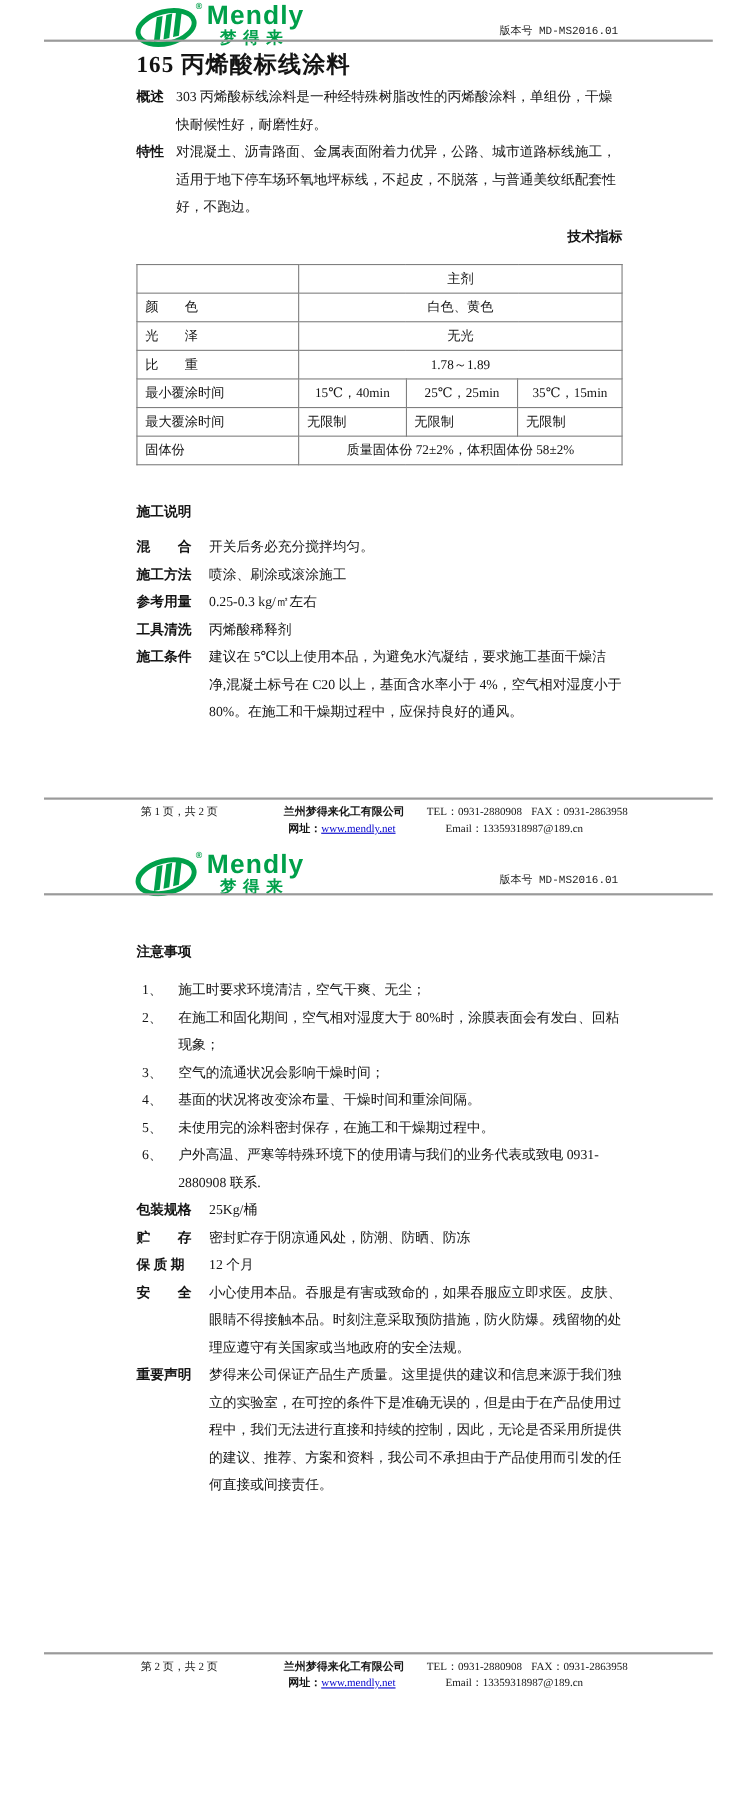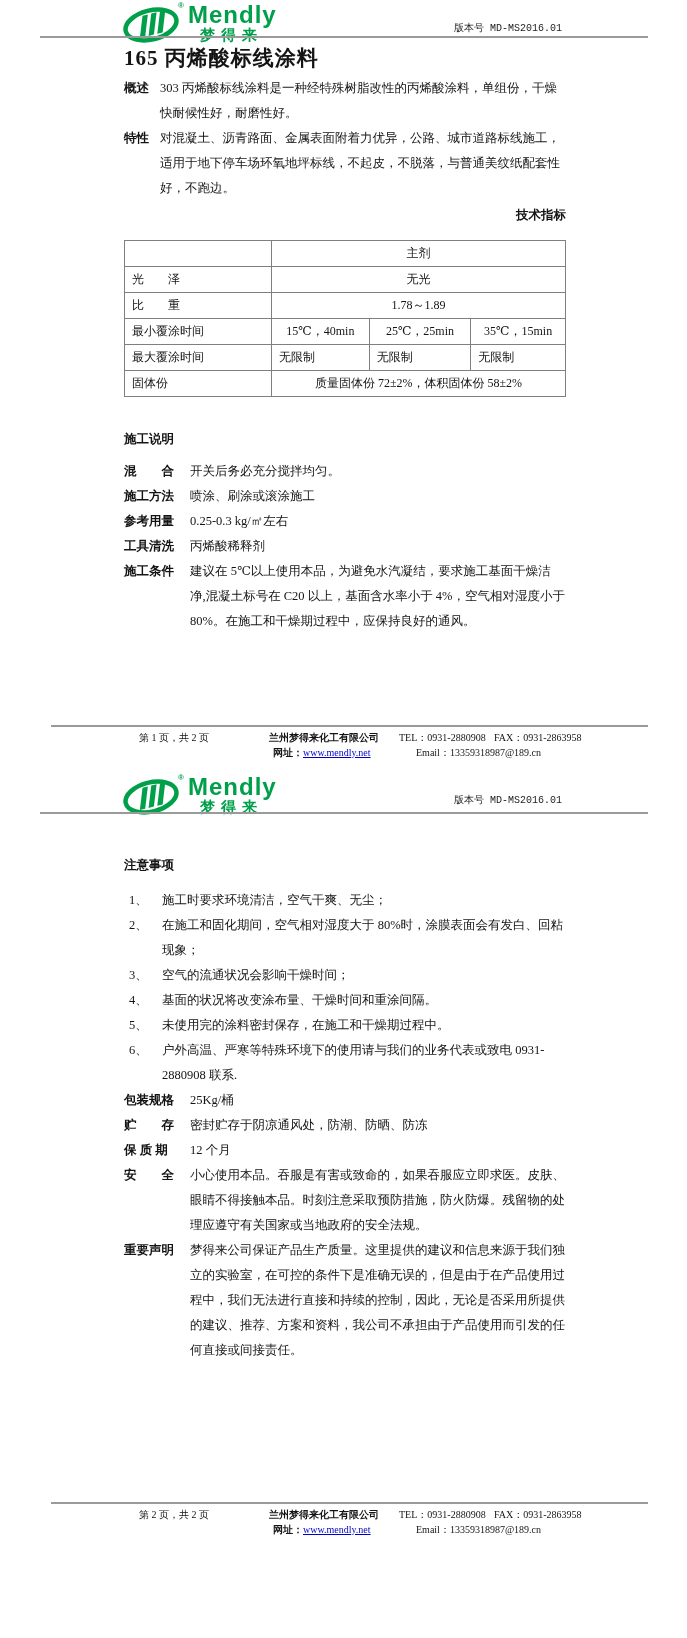--- a/index.html
+++ b/index.html
@@ -47,21 +47,21 @@
 
   
   #c2{top:91px;line-height:25px;}
   .note{display:flex;}
   .note-num{flex:0 0 38px;padding-left:5px;box-sizing:border-box;}
   .note-text{flex:1;}
   #notes{margin-top:10px;}
   #info-items .kv{margin:0;}
 
   
-  .pfoot{position:absolute;left:11px;right:0;height:40px;font-size:10px;}
+  .pfoot{position:absolute;left:0;right:0;height:40px;font-size:10px;}
   .pfoot .hrule{top:0;}
   .pf-page{position:absolute;left:128px;top:6px;}
   .pf-company{position:absolute;left:258px;top:6px;font-weight:bold;}
   .pf-tel{position:absolute;left:388px;top:6px;}
   .pf-fax{position:absolute;left:483px;top:6px;}
   .pf-web{position:absolute;left:262px;top:21px;}
   .pf-web .lab{font-weight:bold;}
   .pf-email{position:absolute;left:405px;top:21px;}
   .link{color:#0000cc;text-decoration:underline;cursor:pointer;}
   .fr1{top:725px;} .fr2{top:740px;}
@@ -111,20 +111,24 @@
 
       <p class="sec-head" id="tech-head">技术指标</p>
 
       <table class="tech">
         <tbody>
             <tr>
           <td class="lbl w0"></td>
           <td colspan="3">主剂</td>
         </tr>
         <tr>
+          <td class="lbl w0">颜　　色</td>
+          <td colspan="3">白色、黄色</td>
+        </tr>
+        <tr>
           <td class="lbl w0">光　　泽</td>
           <td colspan="3">无光</td>
         </tr>
         <tr>
           <td class="lbl w0">比　　重</td>
           <td colspan="3">1.78～1.89</td>
         </tr>
         <tr>
           <td class="lbl w0">最小覆涂时间</td>
           <td class="w1">15℃，40min</td>

